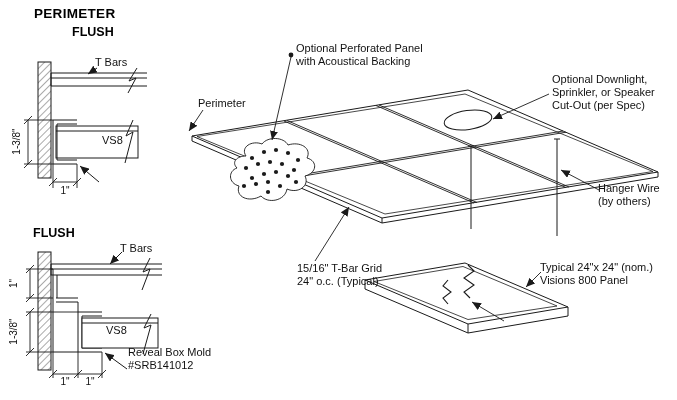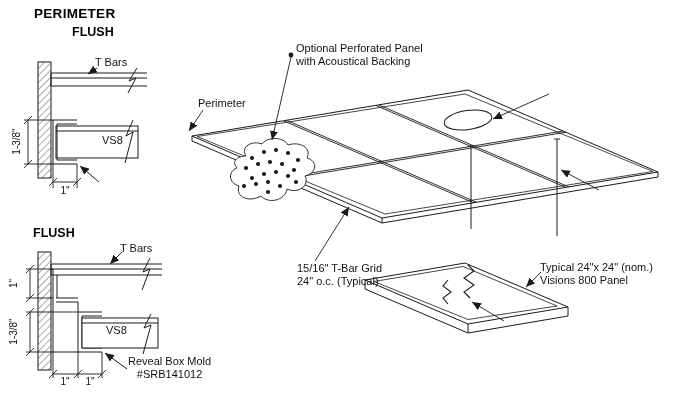--- a/index.html
+++ b/index.html
@@ -215,24 +215,29 @@
   <div class="lbl" style="left:102px;top:134px;">VS8</div>
   <div class="dim rot" style="left:-6px;top:136px;width:44px;">1-3/8"</div>
   <div class="dim" style="left:54px;top:185px;width:22px;">1"</div>
 
   <div class="lbl" style="left:120px;top:242px;">T Bars</div>
   <div class="lbl" style="left:106px;top:324px;">VS8</div>
   <div class="dim rot" style="left:-9px;top:278px;width:44px;">1"</div>
   <div class="dim rot" style="left:-9px;top:326px;width:44px;">1-3/8"</div>
   <div class="dim" style="left:54px;top:376px;width:22px;">1"</div>
   <div class="dim" style="left:79px;top:376px;width:22px;">1"</div>
-  <div class="lbl" style="left:128px;top:355px;text-align:center;">Reveal Box Mold
+  <div class="lbl" style="left:128px;top:346px;">Reveal Box Mold
 #SRB141012</div>
 
   <div class="lbl" style="left:296px;top:42px;">Optional Perforated Panel
 with Acoustical Backing</div>
   <div class="lbl" style="left:198px;top:97px;">Perimeter</div>
+  <div class="lbl" style="left:552px;top:73px;">Optional Downlight,
+Sprinkler, or Speaker
+Cut-Out (per Spec)</div>
+  <div class="lbl" style="left:598px;top:182px;">Hanger Wire
+(by others)</div>
   <div class="lbl" style="left:297px;top:262px;">15/16" T-Bar Grid
 24" o.c. (Typical)</div>
   <div class="lbl" style="left:540px;top:261px;">Typical 24"x 24" (nom.)
 Visions 800 Panel</div>
 
 </div>
 
 </body></html>

